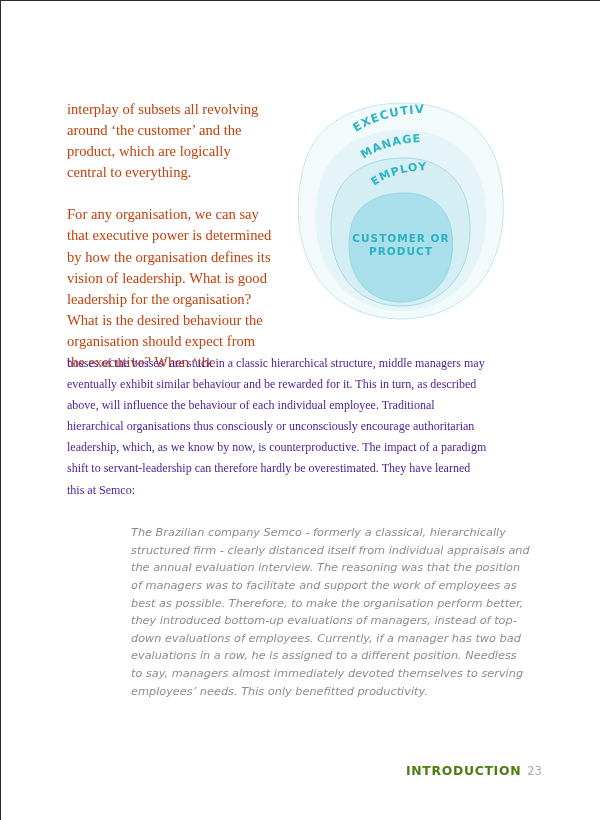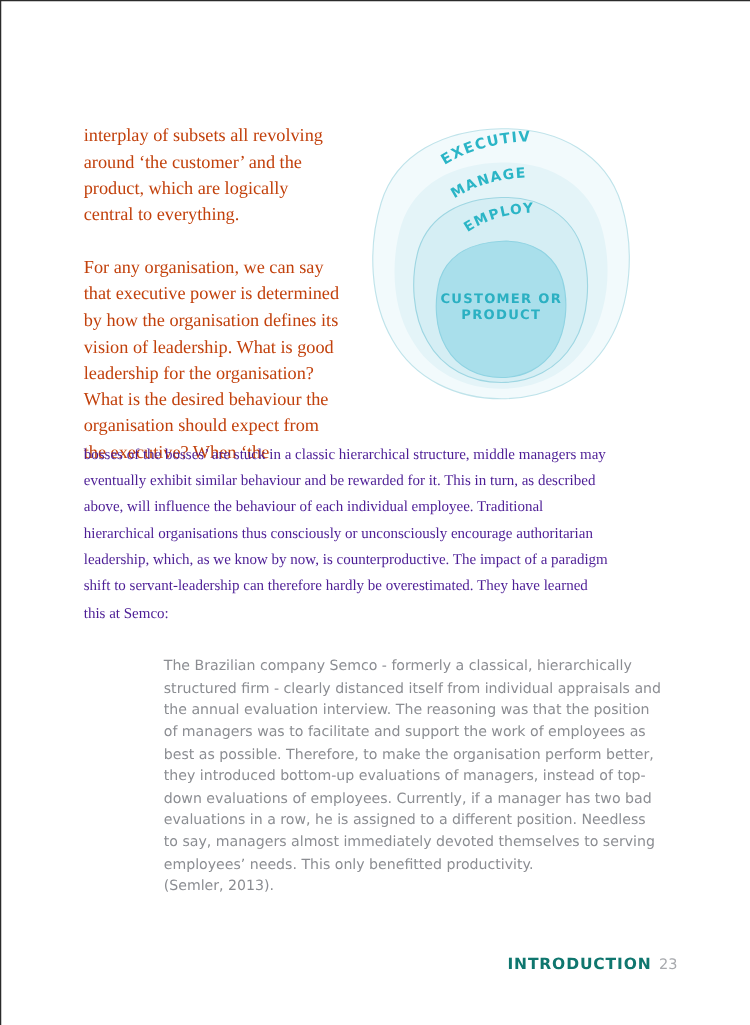--- a/index.html
+++ b/index.html
@@ -74,41 +74,42 @@
   }
   .col-full p { margin: 0; }
 
   
   .quote {
     position: absolute;
     left: 90px;
     top: 512px;
     width: 400px;
     font-family: "DejaVu Sans", sans-serif;
+    font-style: italic;
     font-size: 11.3px;
     line-height: 17.6px;
     color: #8b8d92;
   }
   .quote p { margin: 0; }
 
   
   .footer {
     position: absolute;
     right: 58px;
     bottom: 42px;
     display: flex;
     align-items: baseline;
     gap: 6px;
   }
   .footer-title {
     font-family: "DejaVu Sans", sans-serif;
     font-weight: bold;
     font-size: 12.4px;
     letter-spacing: 0.7px;
-    color: #0f766e;
+    color: #4d7c0f;
   }
   .footer-page {
     font-family: "DejaVu Sans", sans-serif;
     font-size: 11.6px;
     color: #a8aaae;
     text-align: right;
   }
 </style>
 </head>
 <body>
@@ -158,21 +159,20 @@
     <p>interplay of subsets all revolving around ‘the customer’ and the product, which are logically central to everything.</p>
     <p>For any organisation, we can say that executive power is determined by how the organisation defines its vision of leadership. What is good leadership for the organisation? What is the desired behaviour the organisation should expect from the executive? When ‘the</p>
   </div>
 
   <div class="col-full">
     <p>bosses of the bosses’ are stuck in a classic hierarchical structure, middle managers may eventually exhibit similar behaviour and be rewarded for it. This in turn, as described above, will influence the behaviour of each individual employee. Traditional hierarchical organisations thus consciously or unconsciously encourage authoritarian leadership, which, as we know by now, is counterproductive. The impact of a paradigm shift to servant-leadership can therefore hardly be overestimated. They have learned this at Semco:</p>
   </div>
 
   <blockquote class="quote">
     <p>The Brazilian company Semco - formerly a classical, hierarchically structured firm - clearly distanced itself from individual appraisals and the annual evaluation interview. The reasoning was that the position of managers was to facilitate and support the work of employees as best as possible. Therefore, to make the organisation perform better, they introduced bottom-up evaluations of managers, instead of top-down evaluations of employees. Currently, if a manager has two bad evaluations in a row, he is assigned to a different position. Needless to say, managers almost immediately devoted themselves to serving employees’ needs. This only benefitted productivity.</p>
-    <p>(Semler, 2013).</p>
   </blockquote>
 
   <div class="footer">
     <span class="footer-title">INTRODUCTION</span>
     <span class="footer-page">23</span>
   </div>
 
 </div>
 
 </body></html>

